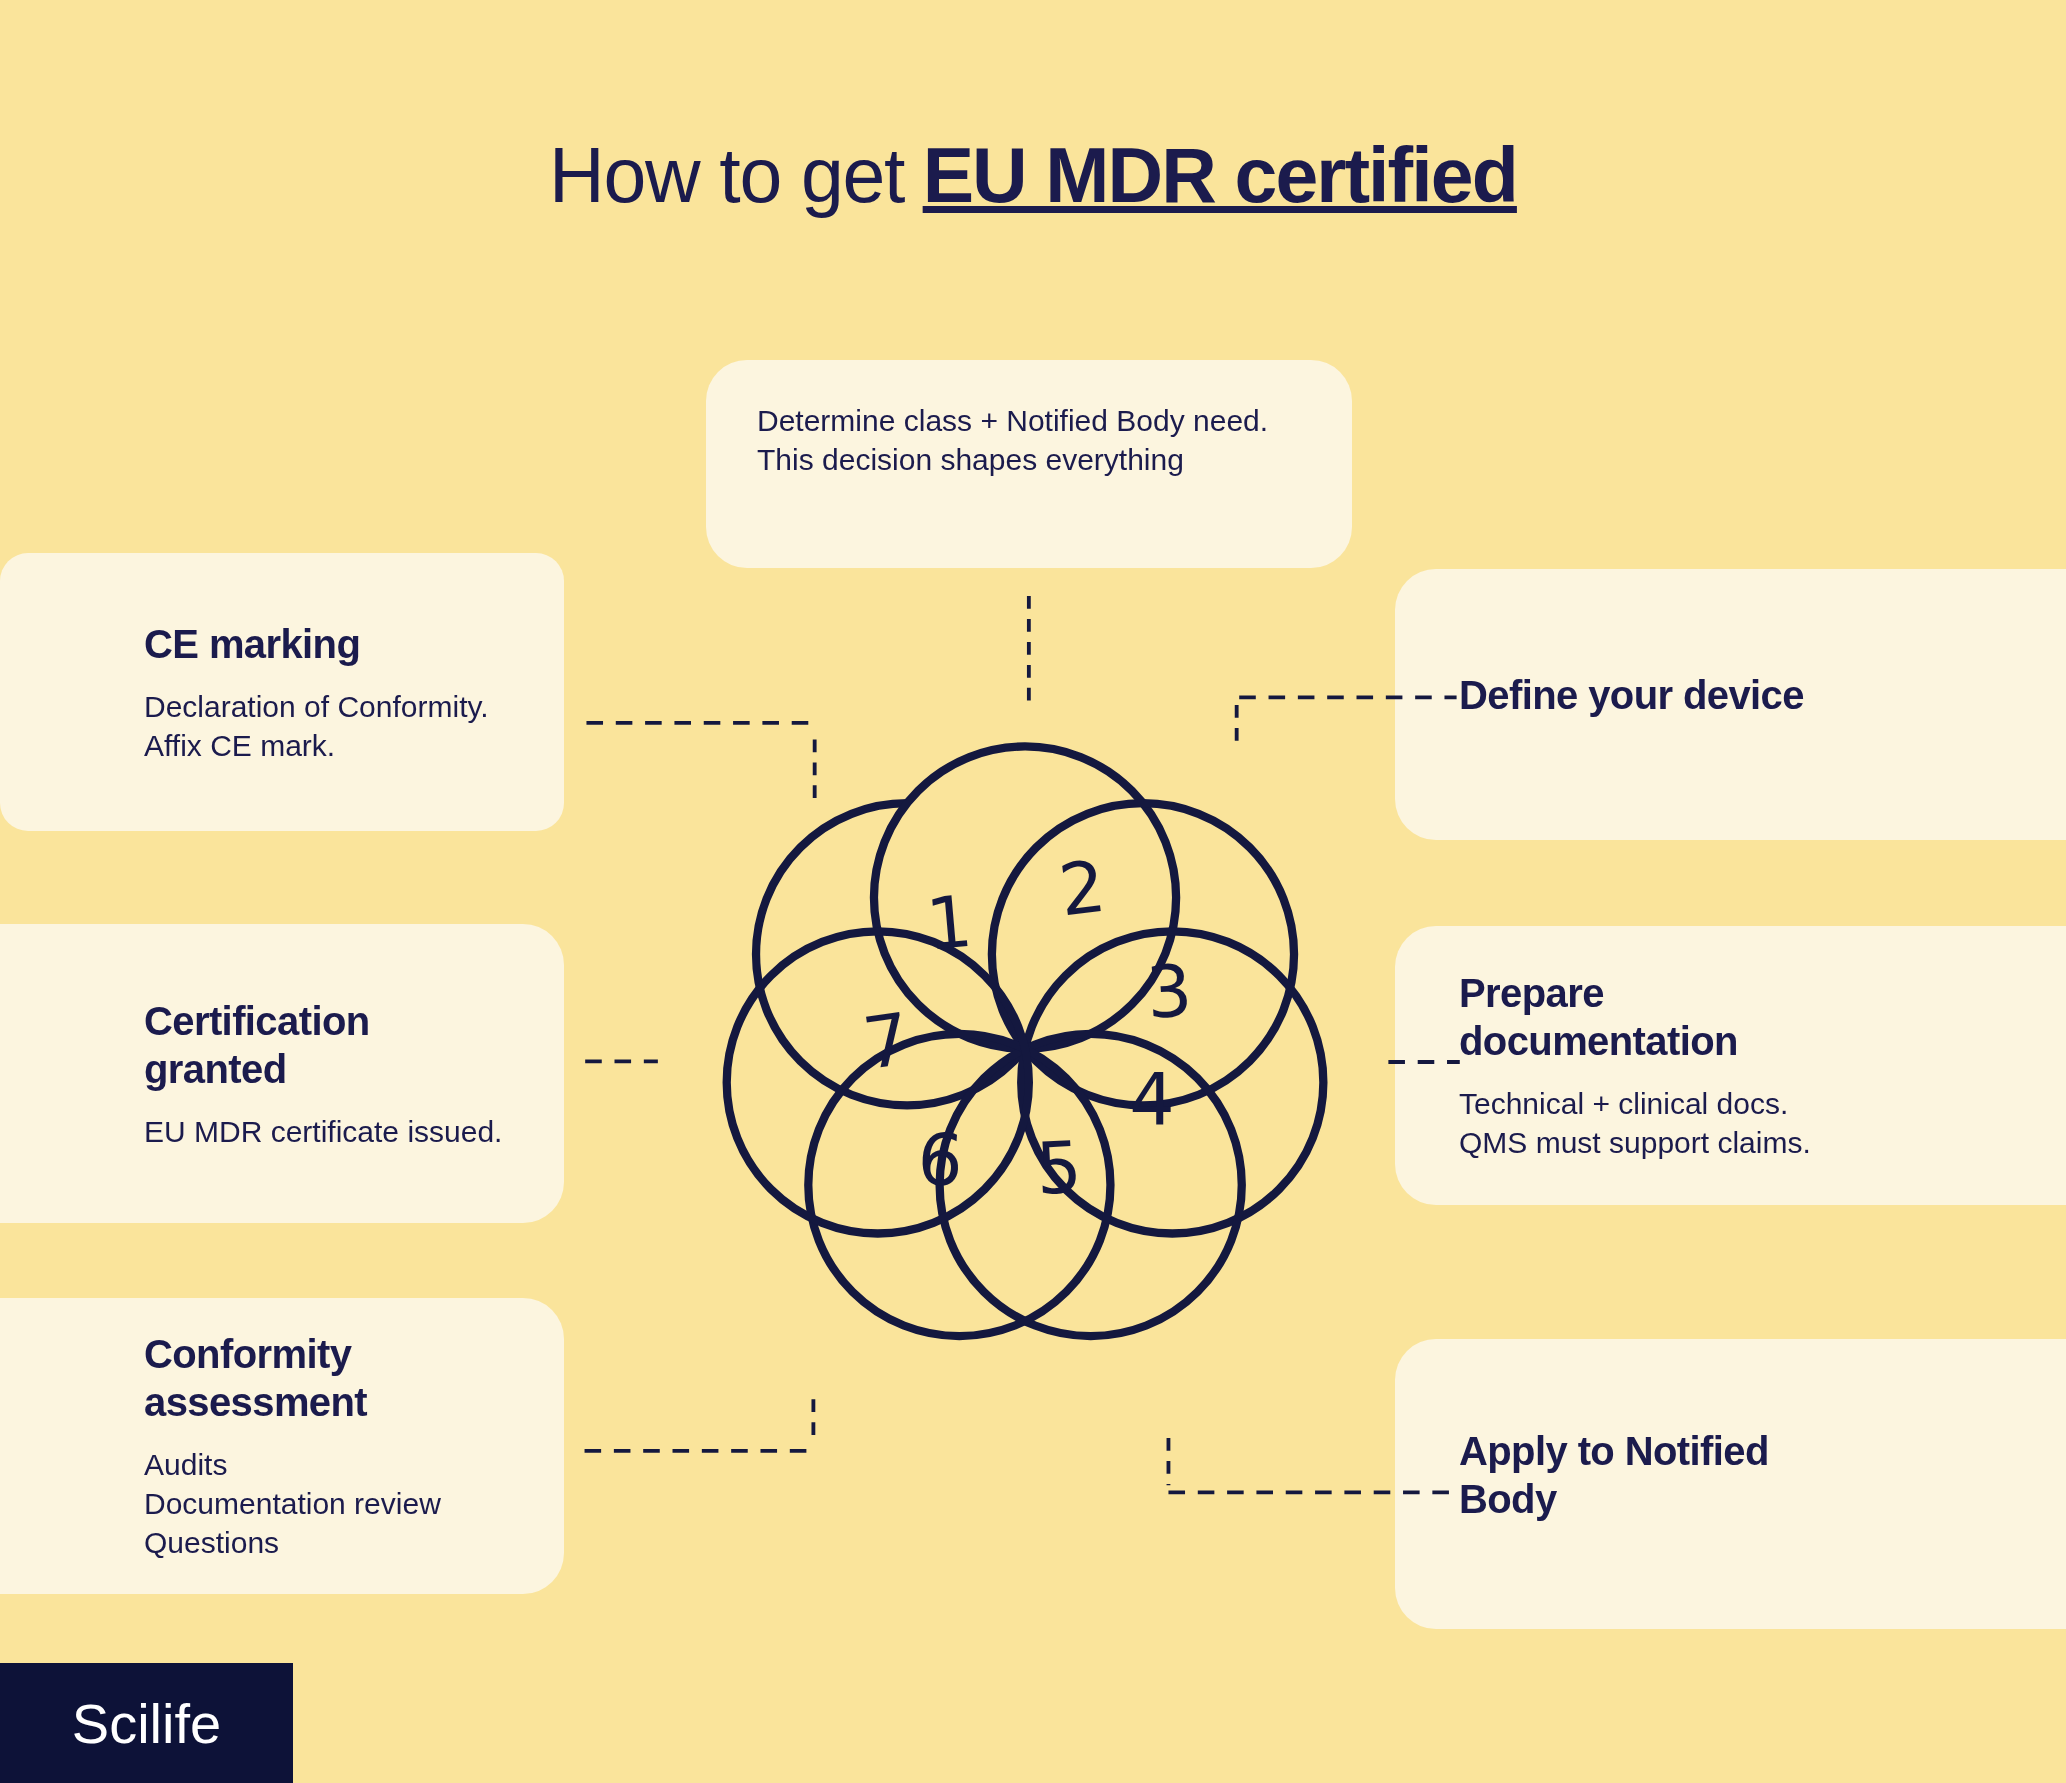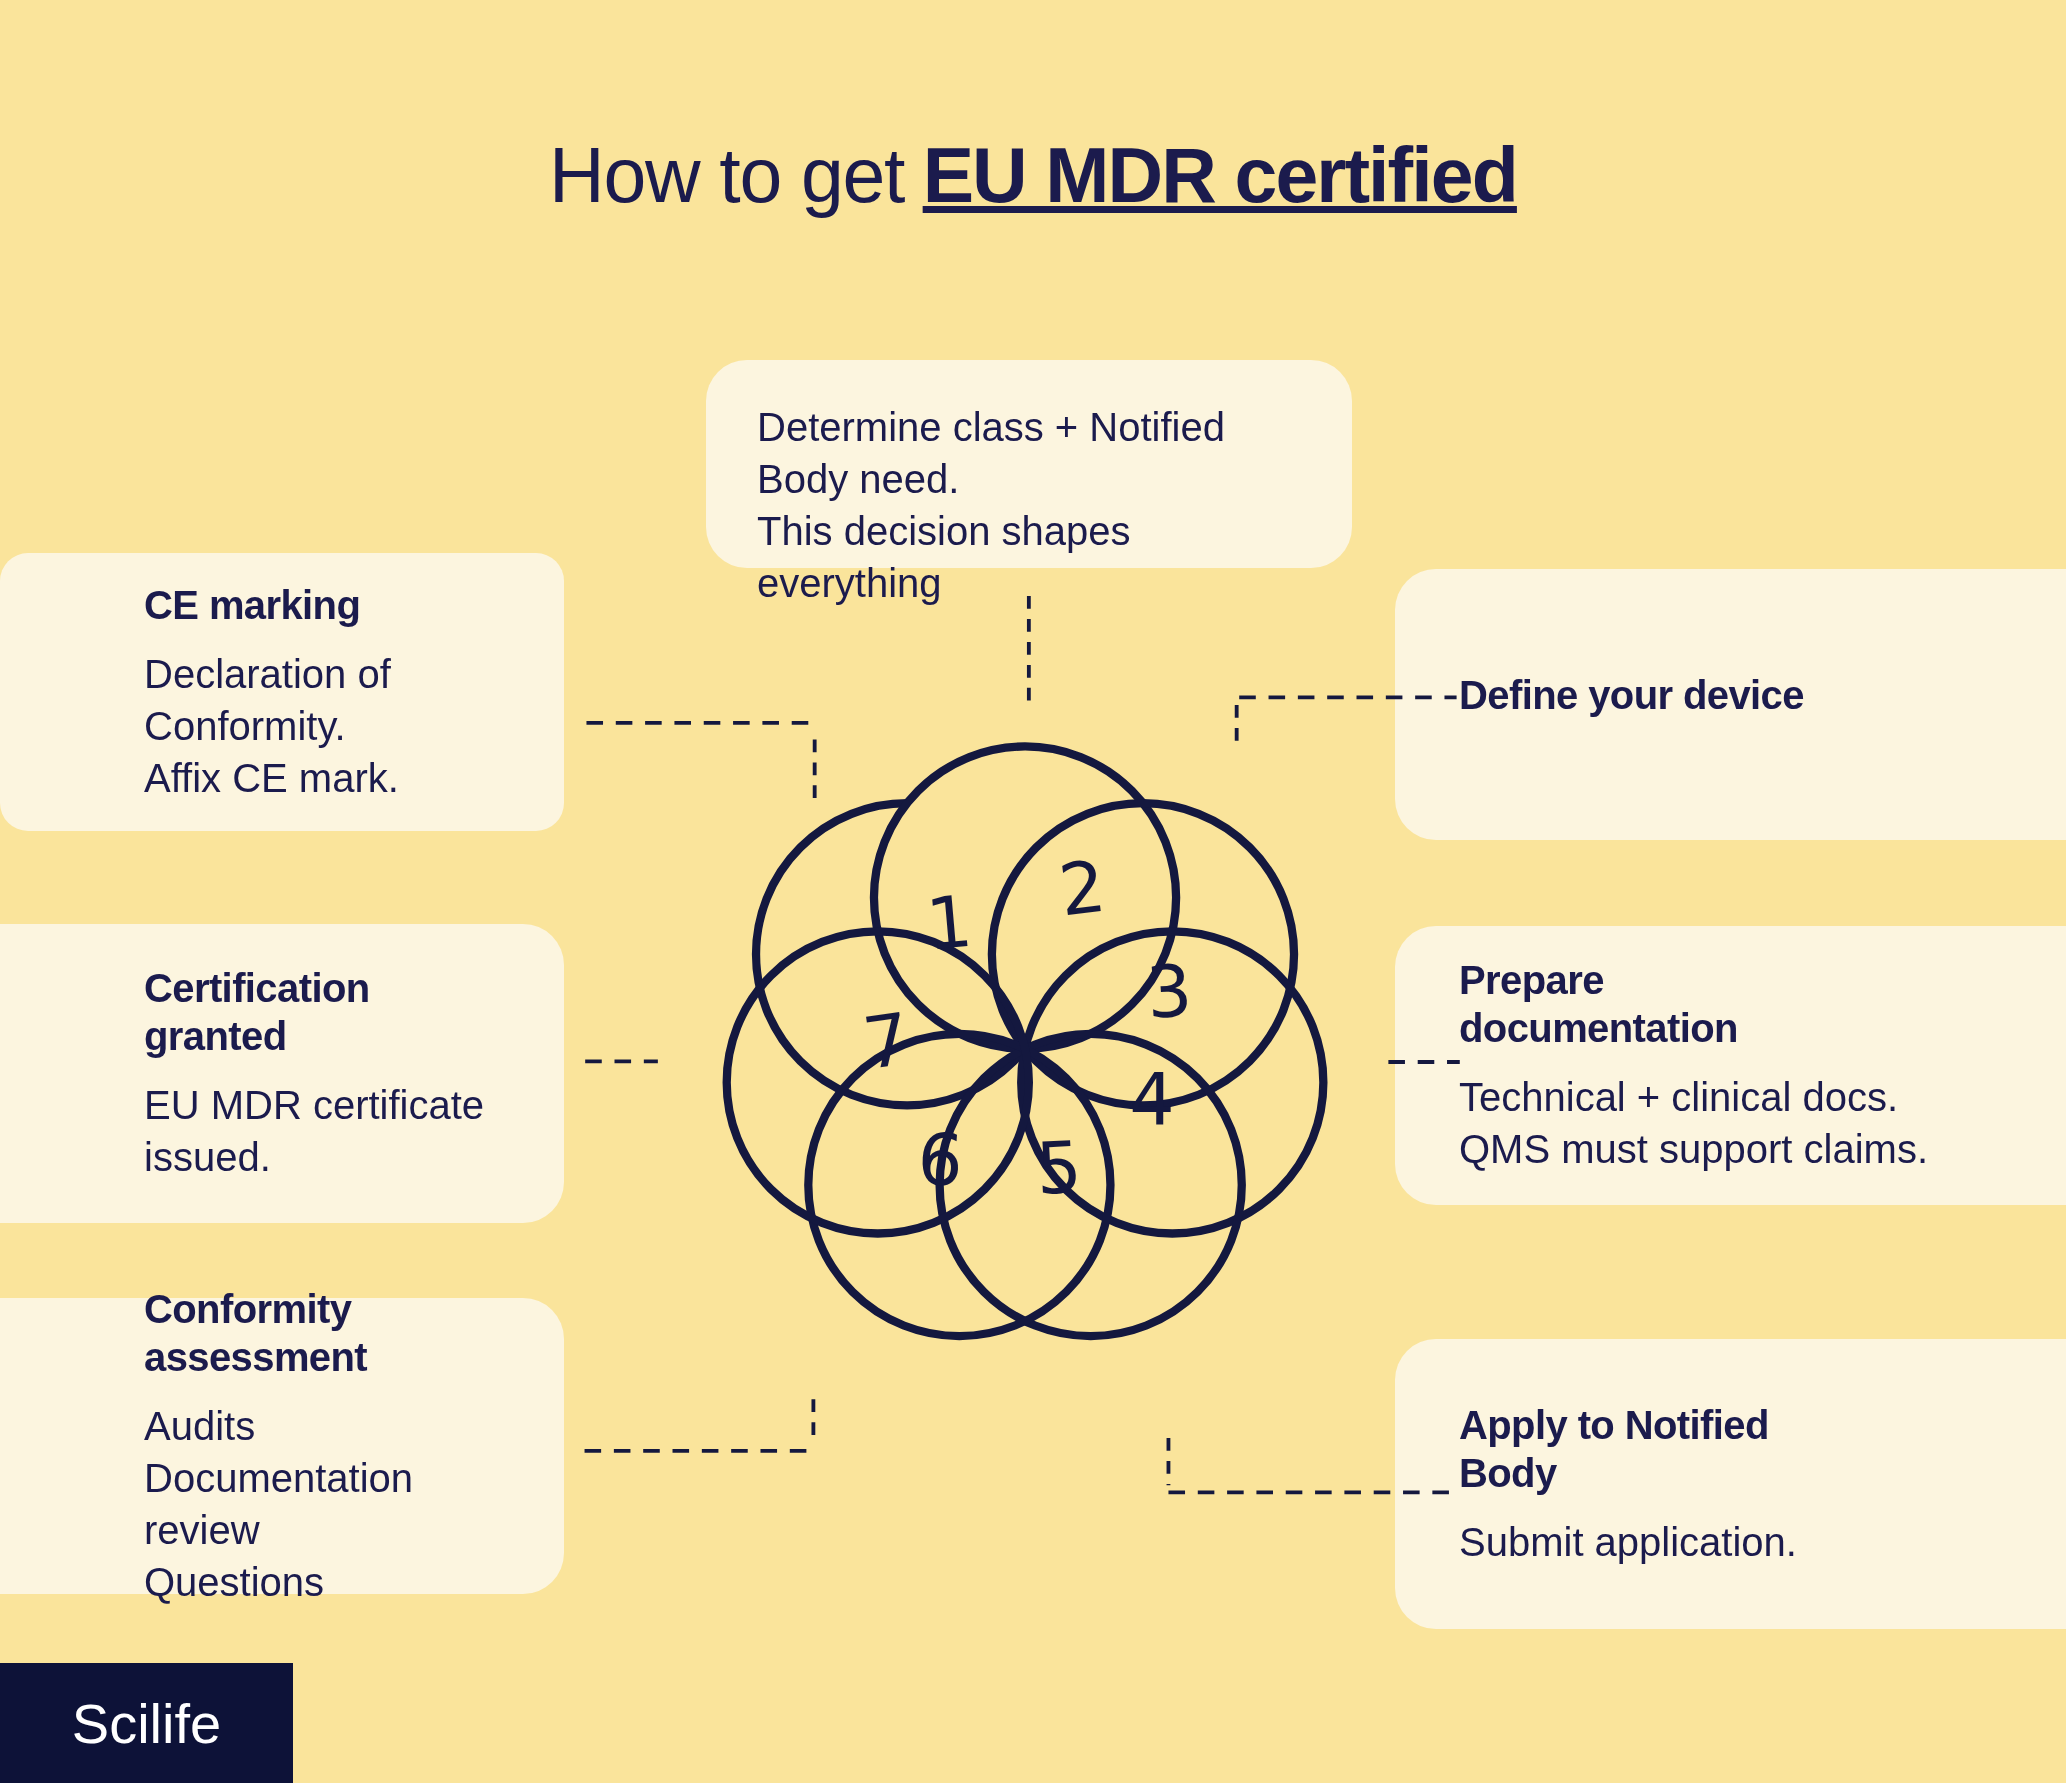--- a/index.html
+++ b/index.html
@@ -32,21 +32,21 @@
     background:var(--card);
     display:flex;flex-direction:column;justify-content:center;
     box-sizing:border-box;
   }
   .card h2{
     margin:0 0 19px 0;
     font-size:40px;font-weight:700;line-height:1.2;
     letter-spacing:-0.6px;white-space:pre-line;color:var(--ink);
   }
   .card p{
-    margin:0;font-size:40px;line-height:1.3;white-space:pre-line;color:var(--ink);
+    margin:0;font-size:30px;line-height:1.3;white-space:pre-line;color:var(--ink);
   }
   .card-top{
     left:706px;top:360px;width:646px;height:208px;
     border-radius:41px;
     justify-content:flex-start;
     padding:41px 38px 0 51px;
   }
   .card-left{
     left:0;width:564px;
     border-radius:0 41px 41px 0;
@@ -128,21 +128,20 @@
   <div class="card card-right card-prepare">
     <h2>Prepare
 documentation</h2>
     <p>Technical + clinical docs.
 QMS must support claims.</p>
   </div>
 
   <div class="card card-right card-apply">
     <h2>Apply to Notified
 Body</h2>
-    <p>Submit application.</p>
   </div>
 
   <svg class="overlay" viewBox="0 0 3241 2797" aria-hidden="true">
 
     <path class="connector dash-v" d="M 1614 935 L 1614 1105"></path>
     <path class="connector dash-h" d="M 920 1134 L 1278 1134"></path>
     <path class="connector dash-v" d="M 1278 1160 L 1278 1252"></path>
     <path class="connector dash-h" d="M 1944 1094 L 2285 1094"></path>
     <path class="connector dash-v" d="M 1940 1106 L 1940 1166"></path>
     <path class="connector dash-h" d="M 918 1665 L 1032 1665"></path>

